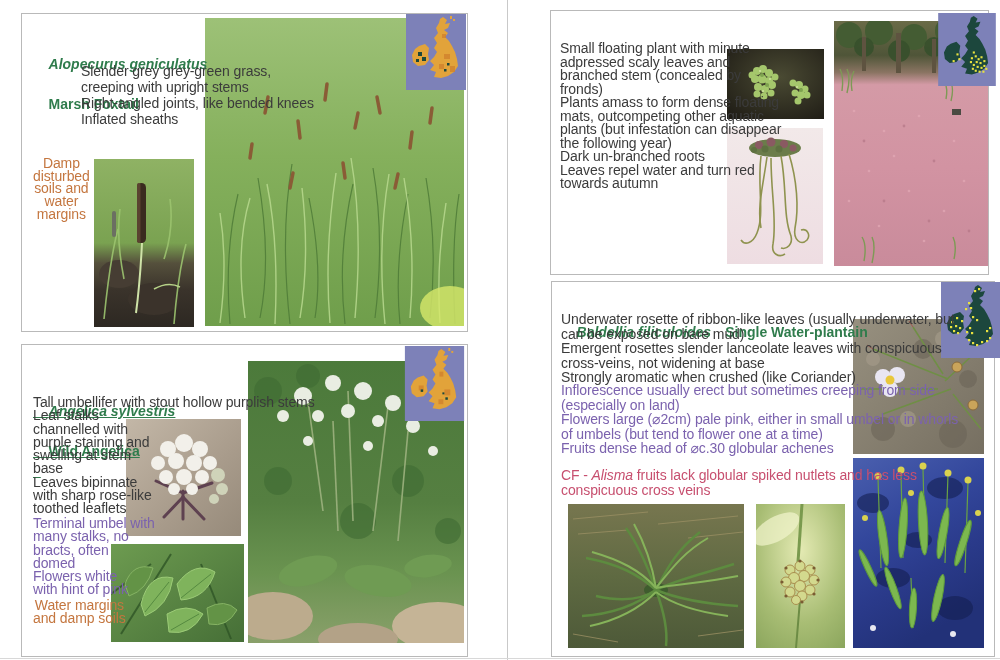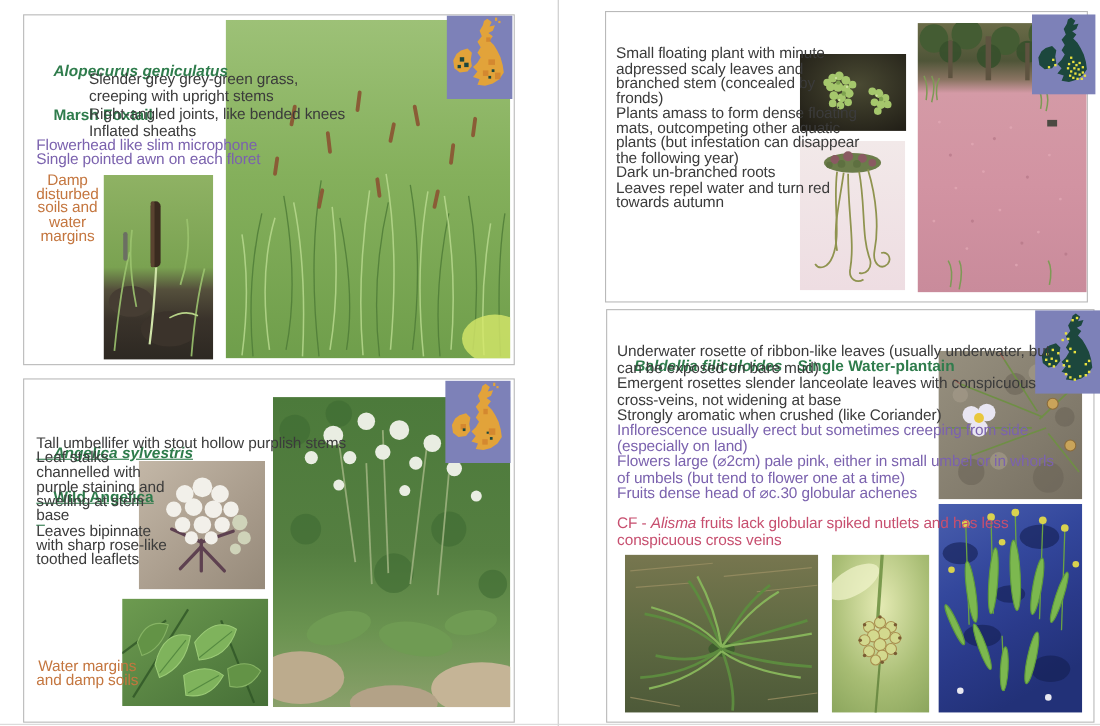--- a/index.html
+++ b/index.html
@@ -139,22 +139,20 @@
 
   <h2 class="title green" style="left:11px;top:8px;">
     <span class="latin">Alopecurus geniculatus</span><br>
     <span>Marsh Foxtail</span>
   </h2>
 
   <div class="txt" style="left:11px;top:49px;line-height:16px;margin-left:48px;">Slender grey grey-green grass,
 creeping with upright stems
 Right-angled joints, like bended knees
 Inflated sheaths</div>
-  <div class="txt pur" style="left:11px;top:111px;line-height:13px;">Flowerhead like slim microphone
-Single pointed awn on each floret</div>
   <div class="txt org" style="left:11px;top:143px;line-height:12.7px;">Damp
 disturbed
 soils and
 water
 margins</div>
 </section>
 
 <section class="panel" style="left:21px;top:344px;width:445px;height:311px;">
 
   <div class="photo" style="left:226px;top:16px;width:216px;height:282px;">
@@ -307,20 +305,26 @@
 
   <div class="txt" style="left:11px;top:51px;line-height:13.3px;">Tall umbellifer with stout hollow purplish stems
 Leaf stalks
 channelled with
 purple staining and
 swelling at stem
 base
 Leaves bipinnate
 with sharp rose-like
 toothed leaflets</div>
+  <div class="txt pur" style="left:11px;top:172px;line-height:13.3px;">Terminal umbel with
+many stalks, no
+bracts, often
+domed
+Flowers white
+with hint of pink</div>
   <div class="txt org" style="left:11px;top:254px;line-height:13.3px;">Water margins
 and damp soils</div>
 </section>
 
 <section class="panel" style="left:550px;top:10px;width:437px;height:263px;">
 
   <div class="photo" style="left:176px;top:38px;width:97px;height:70px;">
     <svg viewBox="0 0 97 70" preserveAspectRatio="none">
       <defs>
           <radialGradient id="g6" cx="55%" cy="40%" r="80%">

